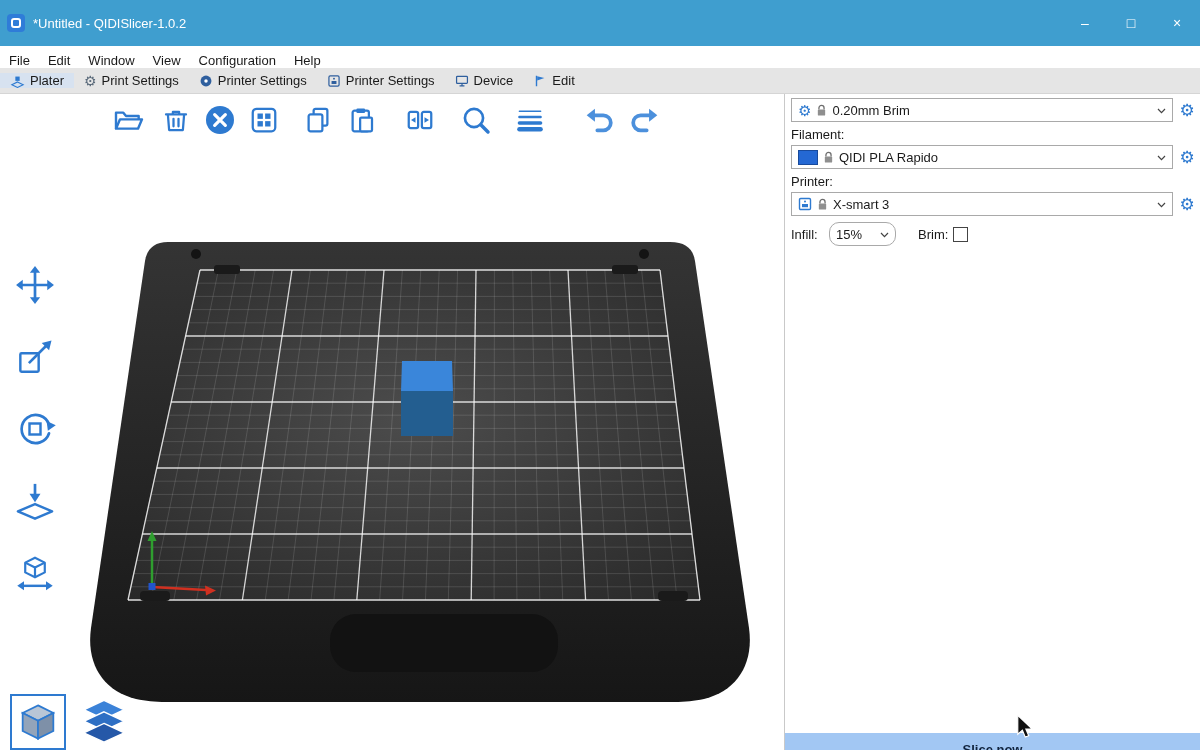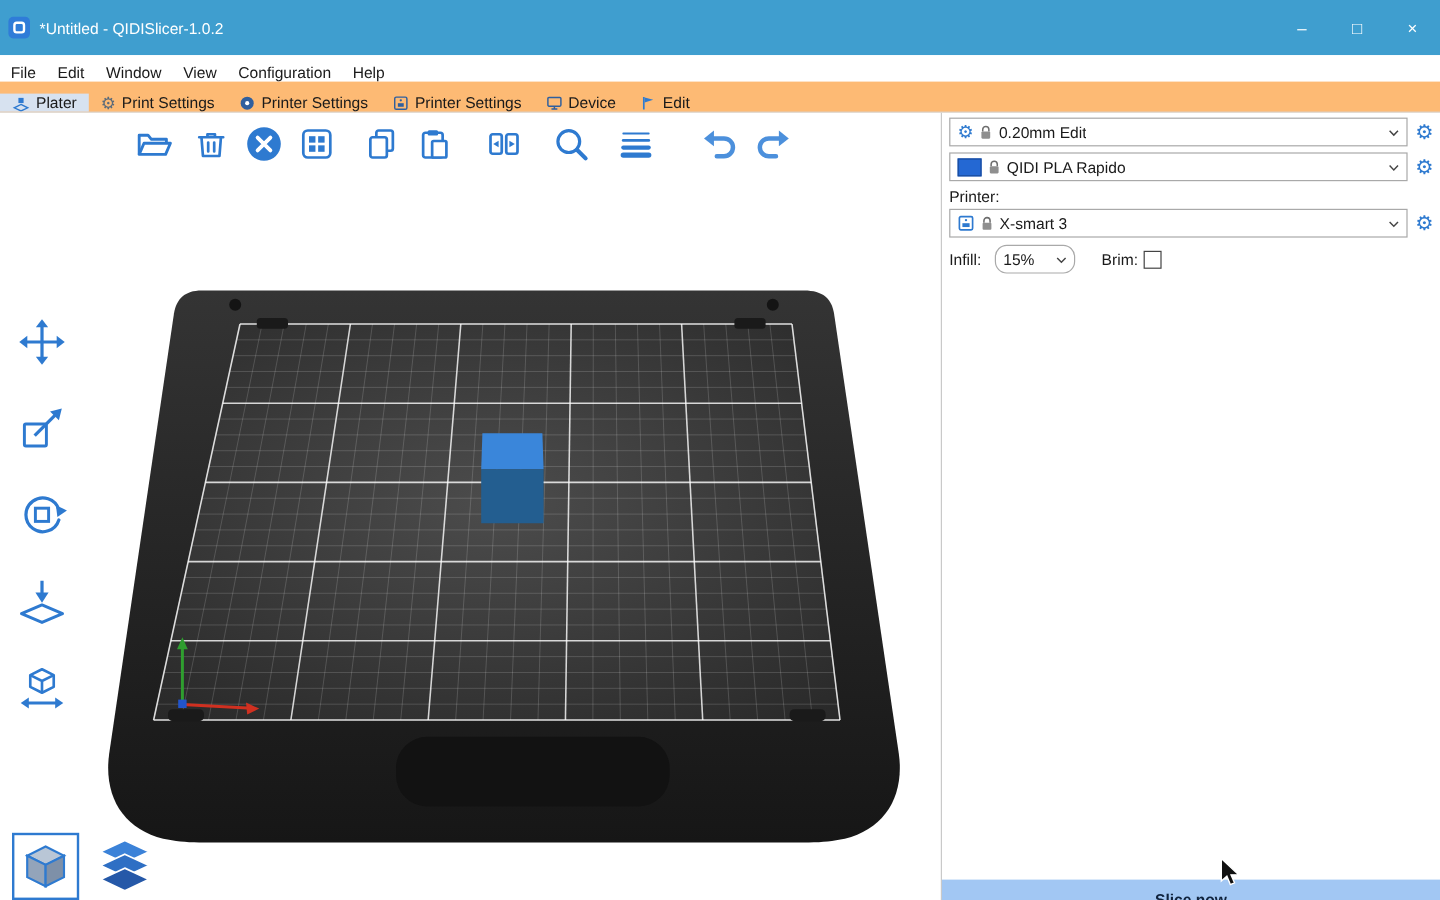--- a/index.html
+++ b/index.html
@@ -12,21 +12,21 @@
   .logo::after{content:"";position:absolute;inset:4px;border:2px solid #fff;border-radius:3px;}
   .title{font-size:13px;}
   .winbtns{margin-left:auto;display:flex;height:100%;}
   .wb{width:46px;display:flex;align-items:center;justify-content:center;font-size:14px;cursor:default;}
 
   
   .menubar{height:22px;background:#fff;display:flex;align-items:flex-end;}
   .menu-item{padding:0 9px;}
 
   
-  .tabbar{height:25px;background:#fdba74;border-bottom:1px solid #d5d5d5;display:flex;align-items:flex-end;}
+  .tabbar{height:25px;background:#e5e5e5;border-bottom:1px solid #d5d5d5;display:flex;align-items:center;}
   .tab{display:flex;align-items:center;gap:5px;padding:0 10px;}
   .tab.active{background:#d7e2f0;}
   .tabicon{flex:0 0 auto;display:block;}
   .modes{margin-left:auto;display:flex;align-items:center;gap:5px;padding-right:8px;}
   .mode{display:flex;align-items:center;gap:5px;padding:2px 8px;border-radius:2px;}
   .mode.active{background:#c9d2dc;font-weight:bold;}
   .hex{width:10px;height:10px;clip-path:polygon(50% 0,100% 25%,100% 75%,50% 100%,0 75%,0 25%);display:inline-block;}
 
   
   .main{display:flex;height:672px;}
@@ -360,28 +360,29 @@
     </div>
 
     <div class="sidebar">
       <div class="sb-row">
         <div class="combo">
           <span class="cgear">⚙</span>
           <svg width="11" height="13" viewBox="0 0 12 14">
               <path d="M3.2 6 V4.2 a2.8 2.8 0 0 1 5.6 0 V6" stroke="#6e6e6e" fill="none" stroke-width="1.4"></path>
               <rect x="2" y="6" width="8" height="6.5" rx="1" fill="#8f8f8f"></rect>
             </svg>
-          <span class="c-text">0.20mm Edit</span>
+          <span class="c-text">0.20mm Brim</span>
           <svg class="chev" width="9" height="6" viewBox="0 0 9 6">
               <path d="M1 1 L4.5 4.6 L8 1" stroke="#444" fill="none" stroke-width="1.2"></path>
             </svg>
         </div>
         <span class="gear-btn">⚙</span>
       </div>
 
+      <div class="sb-label">Filament:</div>
       <div class="sb-row">
         <div class="combo">
           <span class="swatch" style="background: rgb(36, 104, 211);"></span>
           <svg width="11" height="13" viewBox="0 0 12 14">
               <path d="M3.2 6 V4.2 a2.8 2.8 0 0 1 5.6 0 V6" stroke="#6e6e6e" fill="none" stroke-width="1.4"></path>
               <rect x="2" y="6" width="8" height="6.5" rx="1" fill="#8f8f8f"></rect>
             </svg>
           <span class="c-text">QIDI PLA Rapido</span>
           <svg class="chev" width="9" height="6" viewBox="0 0 9 6">
               <path d="M1 1 L4.5 4.6 L8 1" stroke="#444" fill="none" stroke-width="1.2"></path>

